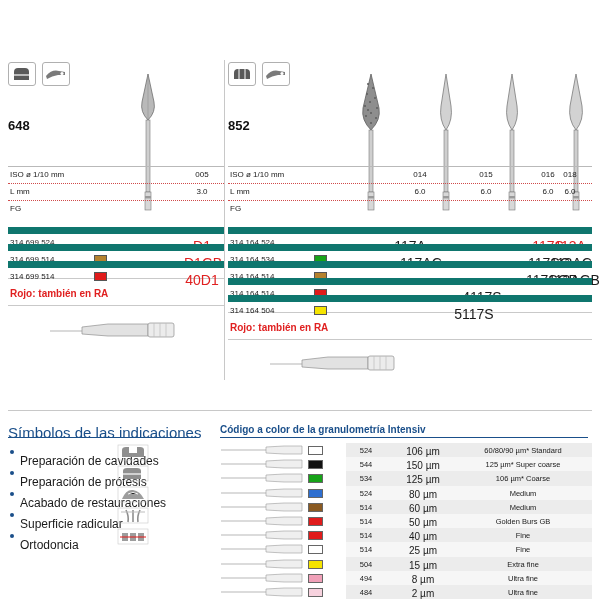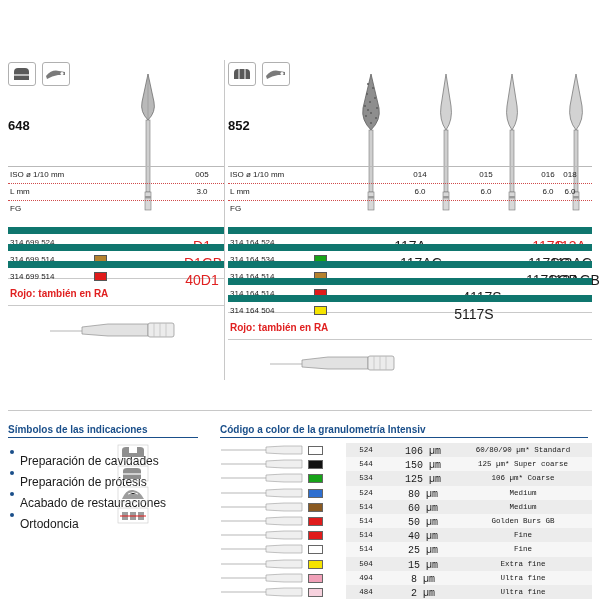--- a/index.html
+++ b/index.html
@@ -70,40 +70,40 @@
   .legend-red {
     position:absolute; font-size:10px; color:#e02020; font-weight:bold;
   }
 
   
   .bur { position:absolute; }
 
   
   .sym-title {
     position:absolute; left:8px; top:424px;
-    font-size:10px; font-weight:bold; color:#1a4f8a;
+    font-size:15px; font-weight:normal; color:#1a4f8a;
   }
   .sym-underline { position:absolute; left:8px; top:437px; width:190px; height:1px; background:#1a4f8a; }
   .sym-list { position:absolute; left:8px; top:442px; width:205px; }
   .sym-row { position:relative; height:21px; }
   .sym-row .dot {
     position:absolute; left:2px; top:8px; width:4px; height:4px;
     border-radius:50%; background:#1a4f8a;
   }
   .sym-row .txt { position:absolute; left:12px; top:12px; font-size:12px; }
   .sym-row .pic { position:absolute; left:108px; top:1px; }
 
   
   .cc-title {
     position:absolute; left:220px; top:424px;
     font-size:10px; font-weight:bold; color:#1a4f8a;
   }
   .cc-underline { position:absolute; left:220px; top:437px; width:368px; height:1px; background:#1a4f8a; }
   .cc-table { position:absolute; left:220px; top:443px; width:372px; }
-  .cc-row { position:relative; height:14.2px;font-family:Liberation Mono, monospace; }
+  .cc-row { position:relative; height:14.2px; }
   .cc-row .bur-mini { position:absolute; left:0px; top:2px; }
   .cc-row .c-code { position:absolute; left:126px; top:3px; width:40px; text-align:center; font-size:7.5px; }
   .cc-row .c-sw { position:absolute; left:88px; top:3px; width:15px; height:9px; border:1px solid #666; }
   .cc-row .c-grain { position:absolute; left:176px; top:3px; width:54px; text-align:center; font-size:10px; }
   .cc-row .c-desc { position:absolute; left:238px; top:3px; width:130px; text-align:center; font-size:7.5px; }
   .cc-band { position:absolute; left:126px; top:0; width:246px; height:14.2px; background:#ececec; }
   .cc-band.alt { background:#f6f6f6; }
 
   .hr-gray { position:absolute; background:#c8c8c8; height:1px; }
 </style>
@@ -362,20 +362,31 @@
       <span class="pic">
         <svg width="34" height="19" viewBox="0 0 34 19">
           <rect x="2" y="2" width="30" height="15" fill="none" stroke="#c9c9c9" stroke-width="0.6"></rect>
           <path d="M6 14 Q10 4 17 5 Q24 6 28 14 Z" fill="#9d9d9d"></path>
           <path d="M12 9 Q17 6 22 9" stroke="#fff" stroke-width="1"></path>
         </svg>
       </span>
     </div>
 
 
+    <div class="sym-row">
+      <span class="dot"></span>
+      <span class="txt">Superficie radicular</span>
+      <span class="pic">
+        <svg width="34" height="19" viewBox="0 0 34 19">
+          <rect x="2" y="2" width="30" height="15" fill="none" stroke="#c9c9c9" stroke-width="0.6"></rect>
+          <path d="M10 4 Q13 10 12 16 M17 4 Q17 10 17 16 M24 4 Q21 10 22 16" stroke="#8f8f8f" stroke-width="1.6" fill="none"></path>
+          <path d="M5 6 L29 6" stroke="#bdbdbd" stroke-width="1"></path>
+        </svg>
+      </span>
+    </div>
 
     <div class="sym-row">
       <span class="dot"></span>
       <span class="txt">Ortodoncia</span>
       <span class="pic">
         <svg width="34" height="19" viewBox="0 0 34 19">
           <rect x="2" y="2" width="30" height="15" fill="none" stroke="#c9c9c9" stroke-width="0.6"></rect>
           <rect x="6" y="6" width="6" height="8" fill="#9d9d9d"></rect>
           <rect x="14" y="6" width="6" height="8" fill="#9d9d9d"></rect>
           <rect x="22" y="6" width="6" height="8" fill="#9d9d9d"></rect>

